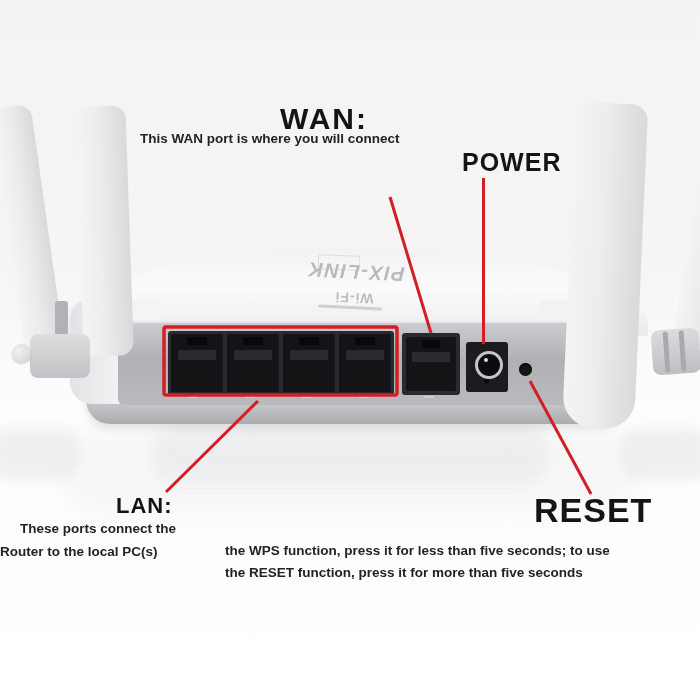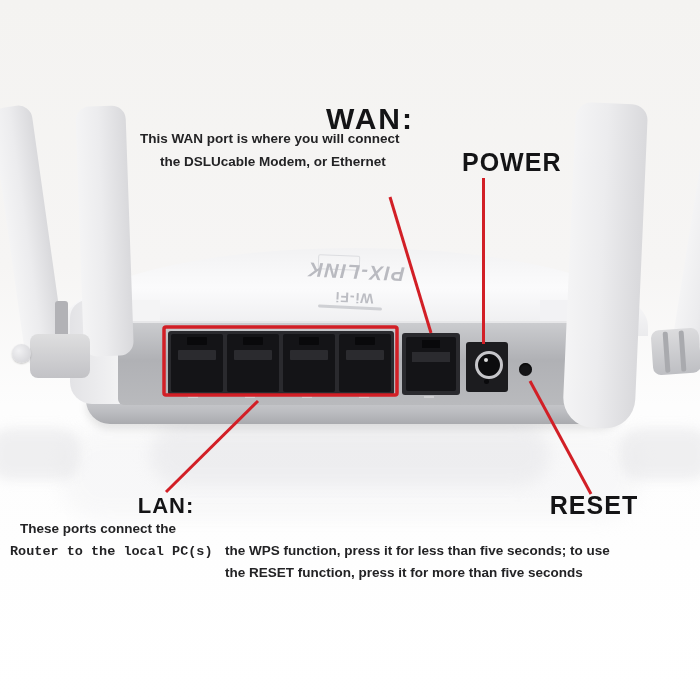--- a/index.html
+++ b/index.html
@@ -4,30 +4,30 @@
 <style>
   html,body{margin:0;padding:0;}
   body{width:700px;height:700px;overflow:hidden;background:#fff;}
   .stage{
     position:relative;width:700px;height:700px;
     background:linear-gradient(180deg,#f4f3f1 0%,#f6f5f4 38%,#fdfdfd 58%,#ffffff 100%);
     font-family:"Liberation Sans",sans-serif;
   }
   .abs{position:absolute;}
   
-  .heading{font-weight:700;color:#141416;text-align:center;}
+  .heading{font-weight:700;color:#141416;text-align:left;}
   .h-wan{left:280px;top:102px;width:180px;font-size:30px;letter-spacing:2px;}
   .h-power{left:462px;top:148px;width:90px;font-size:25px;letter-spacing:1px;text-align:center;}
   .h-lan{left:116px;top:493px;width:100px;font-size:22px;letter-spacing:1px;}
-  .h-reset{left:534px;top:491px;width:120px;font-size:25px;letter-spacing:1px;}
+  .h-reset{left:534px;top:491px;width:120px;font-size:34px;letter-spacing:1px;}
   .desc{font-weight:700;font-size:13.5px;color:#232325;letter-spacing:0;}
   .wan-l1{left:140px;top:131px;width:300px;}
   .wan-l2{left:160px;top:154px;width:300px;}
   .lan-l1{left:20px;top:521px;width:205px;}
-  .lan-l2{left:10px;top:544px;width:205px;font-family:Liberation Mono, monospace;}
+  .lan-l2{left:0;top:544px;width:205px;}
   .reset-l1{left:225px;top:521px;width:435px;}
   .reset-l2{left:225px;top:543px;width:435px;}
   .reset-l3{left:225px;top:565px;width:435px;}
   
   .reflection-band{left:60px;top:428px;width:580px;height:92px;background:#ececee;opacity:.30;filter:blur(9px);border-radius:40px;}
   .reflection-main{left:150px;top:424px;width:400px;height:62px;background:#e6e6e9;opacity:.55;filter:blur(8px);border-radius:30px;}
   .reflection-left{left:-10px;top:428px;width:90px;height:52px;background:#e2e2e5;opacity:.5;filter:blur(6px);border-radius:20px;}
   .reflection-right{left:620px;top:428px;width:90px;height:52px;background:#e2e2e5;opacity:.5;filter:blur(6px);border-radius:20px;}
   .base{left:86px;top:396px;width:539px;height:28px;
     background:linear-gradient(180deg,#cdced1 0%,#bcbdc1 55%,#a9aaae 100%);
@@ -134,21 +134,20 @@
   <svg class="callouts" width="700" height="700" viewBox="0 0 700 700">
     <rect x="164" y="327" width="233" height="68" fill="none" stroke-width="3.5" rx="2" stroke="#d21f26"></rect>
     <line x1="390" y1="197" x2="431" y2="333" stroke-width="3" stroke="#d21f26"></line>
     <line x1="483.5" y1="178" x2="483.5" y2="344" stroke-width="3" stroke="#d21f26"></line>
     <line x1="258" y1="401" x2="166" y2="492" stroke-width="3" stroke="#d21f26"></line>
     <line x1="530" y1="381" x2="591" y2="494" stroke-width="3" stroke="#d21f26"></line>
   </svg>
 
   <div class="abs heading h-wan txt">WAN:</div>
   <div class="abs desc wan-l1 txt">This WAN port is where you will connect</div>
-  <div class="abs desc wan-l2 txt">the DSLUcable Modem, or Ethernet</div>
 
   <div class="abs heading h-power txt">POWER</div>
 
   <div class="abs heading h-lan txt">LAN:</div>
   <div class="abs desc lan-l1 txt">These ports connect the</div>
   <div class="abs desc lan-l2 txt">Router to the local PC(s)</div>
 
   <div class="abs heading h-reset txt">RESET</div>
   <div class="abs desc reset-l2 txt">the WPS function, press it for less than five seconds; to use</div>
   <div class="abs desc reset-l3 txt">the RESET function, press it for more than five seconds</div>

